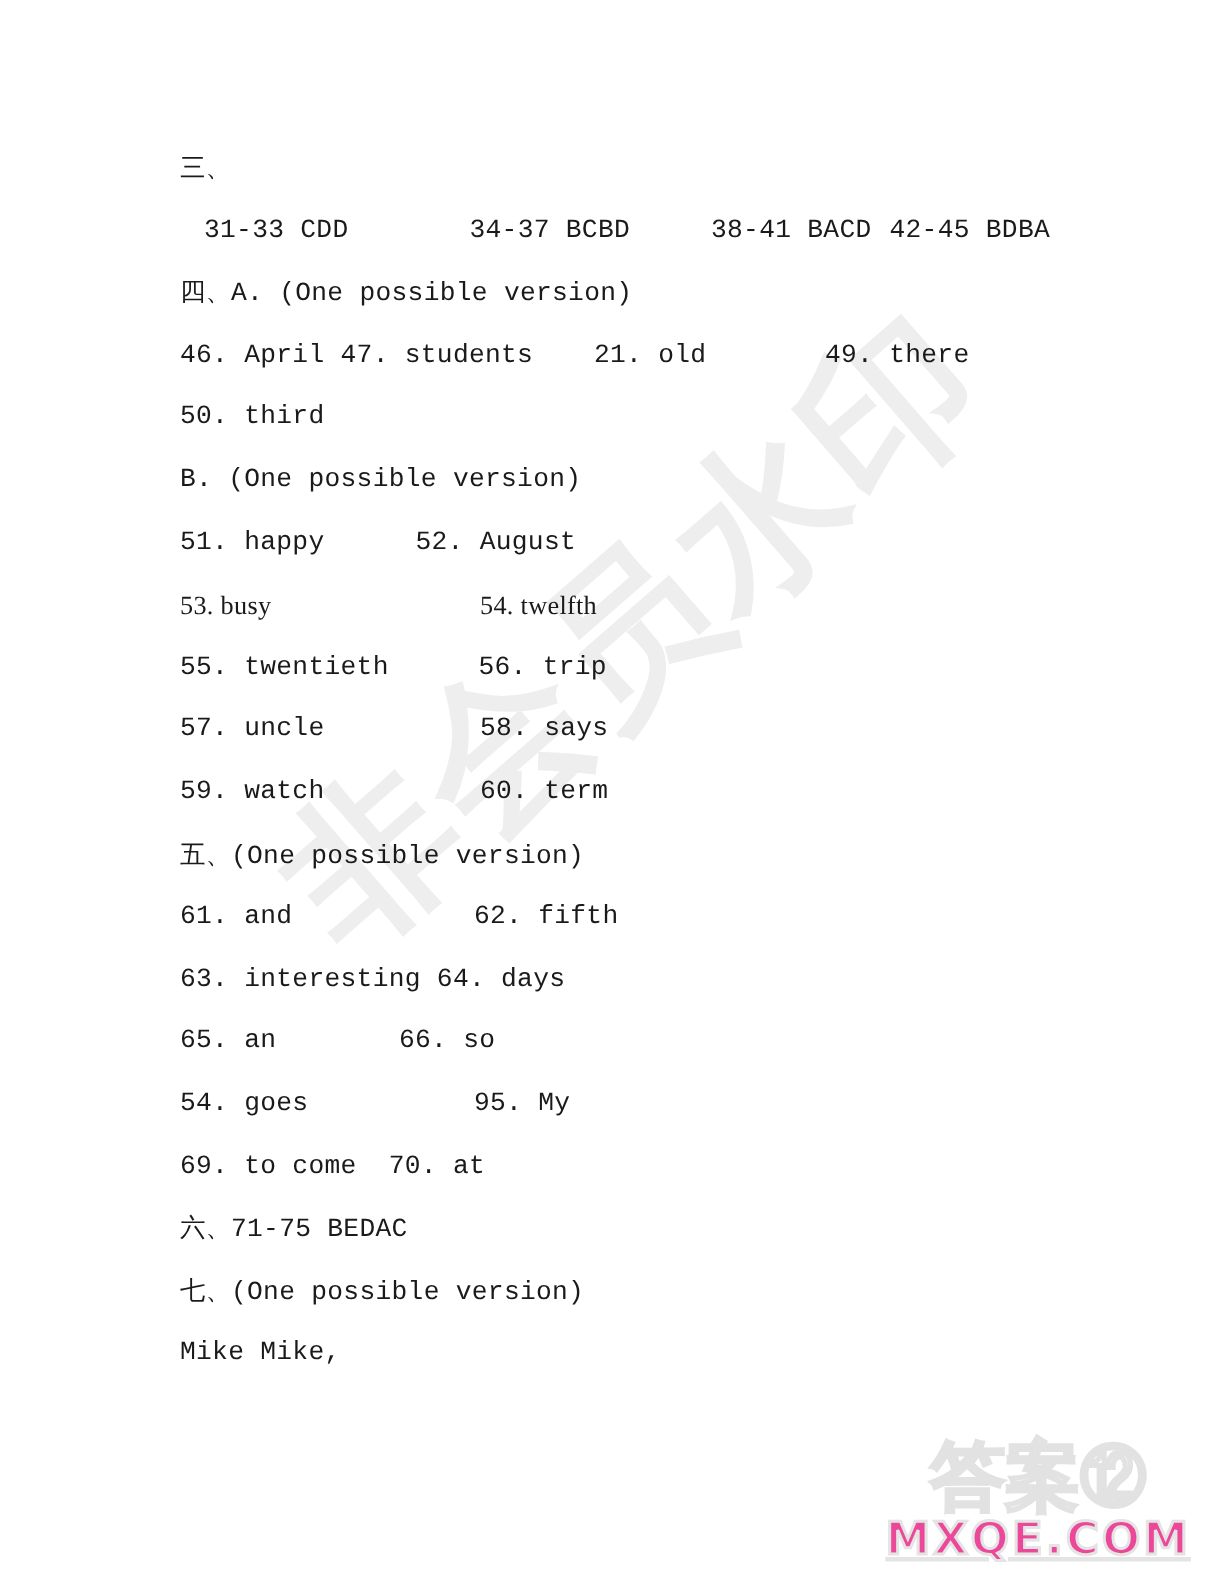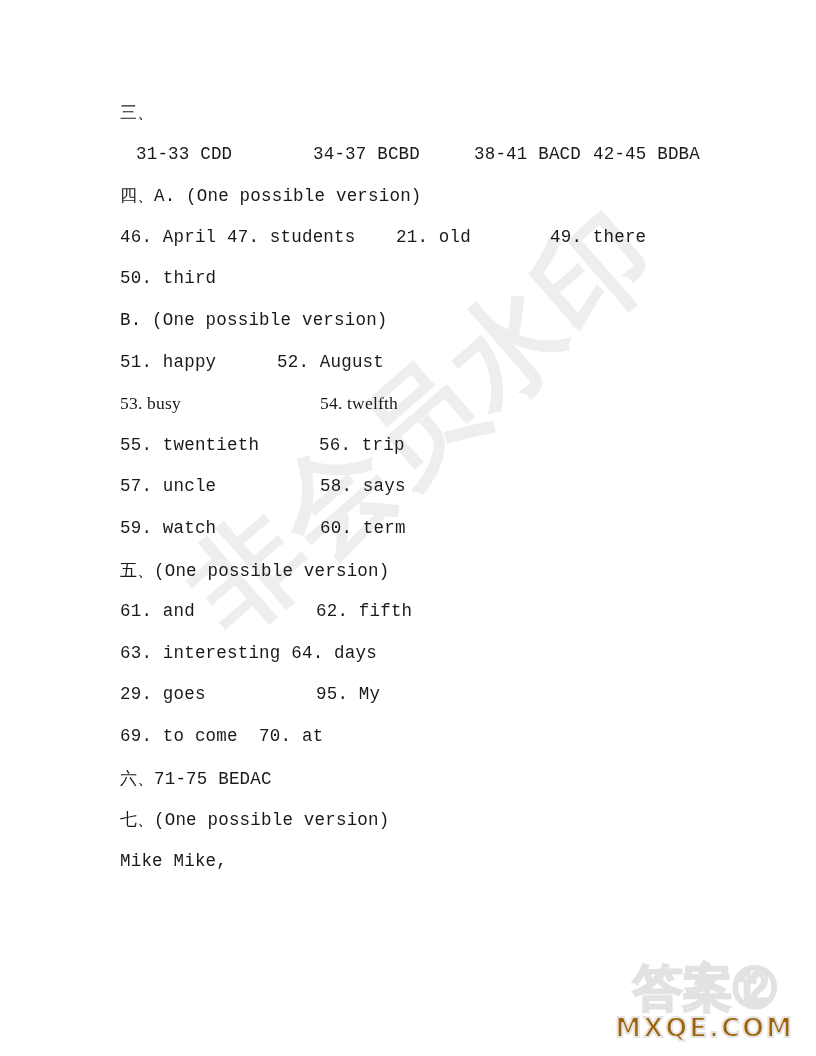--- a/index.html
+++ b/index.html
@@ -67,28 +67,29 @@
     -webkit-text-stroke: 2px #e2e2e2;
     letter-spacing: 0px;
     white-space: nowrap;
   }
   #brand-logo .logo-cn .circled {
     font-size: 44px;
     vertical-align: 2px;
   }
   #brand-logo .logo-domain {
     font-family: "DejaVu Sans", sans-serif;
-    font-size: 26px;
+    font-size: 30px;
     font-weight: 700;
     letter-spacing: 2px;
     line-height: 1.05;
     margin-top: 1px;
-    color: #a16207;
+    color: #ec4899;
     -webkit-text-stroke: 2px #e4e4e4;
     white-space: nowrap;
+    text-decoration: underline;
   }
 
   
   #content {
     position: absolute;
     left: 120px;
     top: 92px;
     width: 660px;
     z-index: 3;
   }
@@ -129,21 +130,22 @@
       <div class="line" style="position: relative;"><span class="seg" style="margin-left: 0px;">50. third</span></div>
       <div class="line">B. (One possible version)</div>
       <div class="line" style="position: relative;"><span class="seg" style="margin-left: 0px;">51. happy</span><span class="seg" style="position: absolute; left: 157px; top: 0px;">52. August</span></div>
       <div class="line" style="position: relative; font-family: Liberation Serif, serif;"><span class="seg" style="margin-left: 0px;">53. busy</span><span class="seg" style="position: absolute; left: 200px; top: 0px;">54. twelfth</span></div>
       <div class="line" style="position: relative;"><span class="seg" style="margin-left: 0px;">55. twentieth</span><span class="seg" style="position: absolute; left: 159px; top: 0px; margin-left: 40px;">56. trip</span></div>
       <div class="line" style="position: relative;"><span class="seg" style="margin-left: 0px;">57. uncle</span><span class="seg" style="position: absolute; left: 200px; top: 0px;">58. says</span></div>
       <div class="line" style="position: relative;"><span class="seg" style="margin-left: 0px;">59. watch</span><span class="seg" style="position: absolute; left: 200px; top: 0px;">60. term</span></div>
       <div class="line"><span class="cn">五、</span><span class="seg">(One possible version)</span></div>
       <div class="line" style="position: relative;"><span class="seg" style="margin-left: 0px;">61. and</span><span class="seg" style="position: absolute; left: 196px; top: 0px;">62. fifth</span></div>
       <div class="line" style="position: relative;"><span class="seg" style="margin-left: 0px;">63. interesting 64. days</span></div>
-      <div class="line" style="position: relative;"><span class="seg" style="margin-left: 0px;">29. goes</span><span class="seg" style="position: absolute; left: 196px; top: 0px;">95. My</span></div>
+      <div class="line" style="position: relative;"><span class="seg" style="margin-left: 0px;">65. an</span><span class="seg" style="position: absolute; left: 146px; top: 0px;">66. so</span></div>
+      <div class="line" style="position: relative;"><span class="seg" style="margin-left: 0px;">54. goes</span><span class="seg" style="position: absolute; left: 196px; top: 0px;">95. My</span></div>
       <div class="line" style="position: relative;"><span class="seg" style="margin-left: 0px;">69. to come  70. at</span></div>
       <div class="line"><span class="cn">六、</span><span class="seg">71-75 BEDAC</span></div>
       <div class="line"><span class="cn">七、</span><span class="seg">(One possible version)</span></div>
       <div class="line" style="position: relative;"><span class="seg" style="margin-left: 0px;">Mike Mike,</span></div>
     </div>
 
   <div id="brand-logo">
     <div class="logo-cn"><span>答案</span><span class="circled">⑫</span></div>
     <div class="logo-domain">MXQE.COM</div>
   </div>

